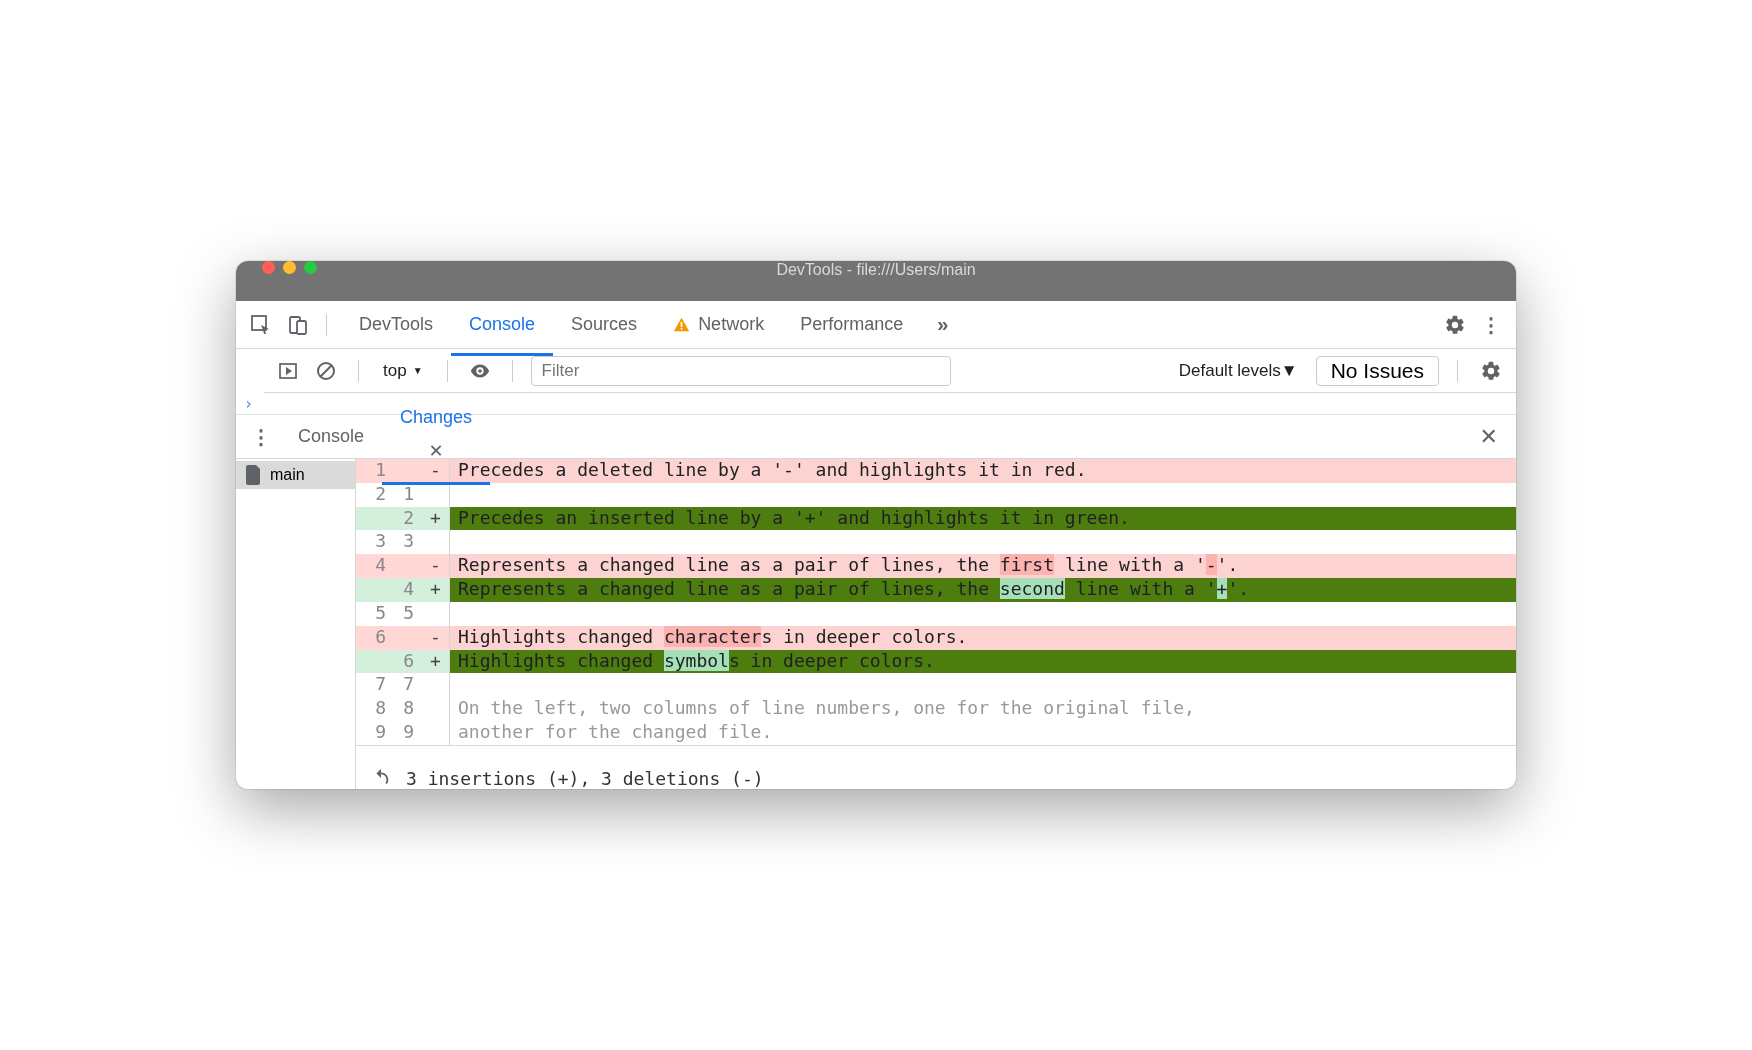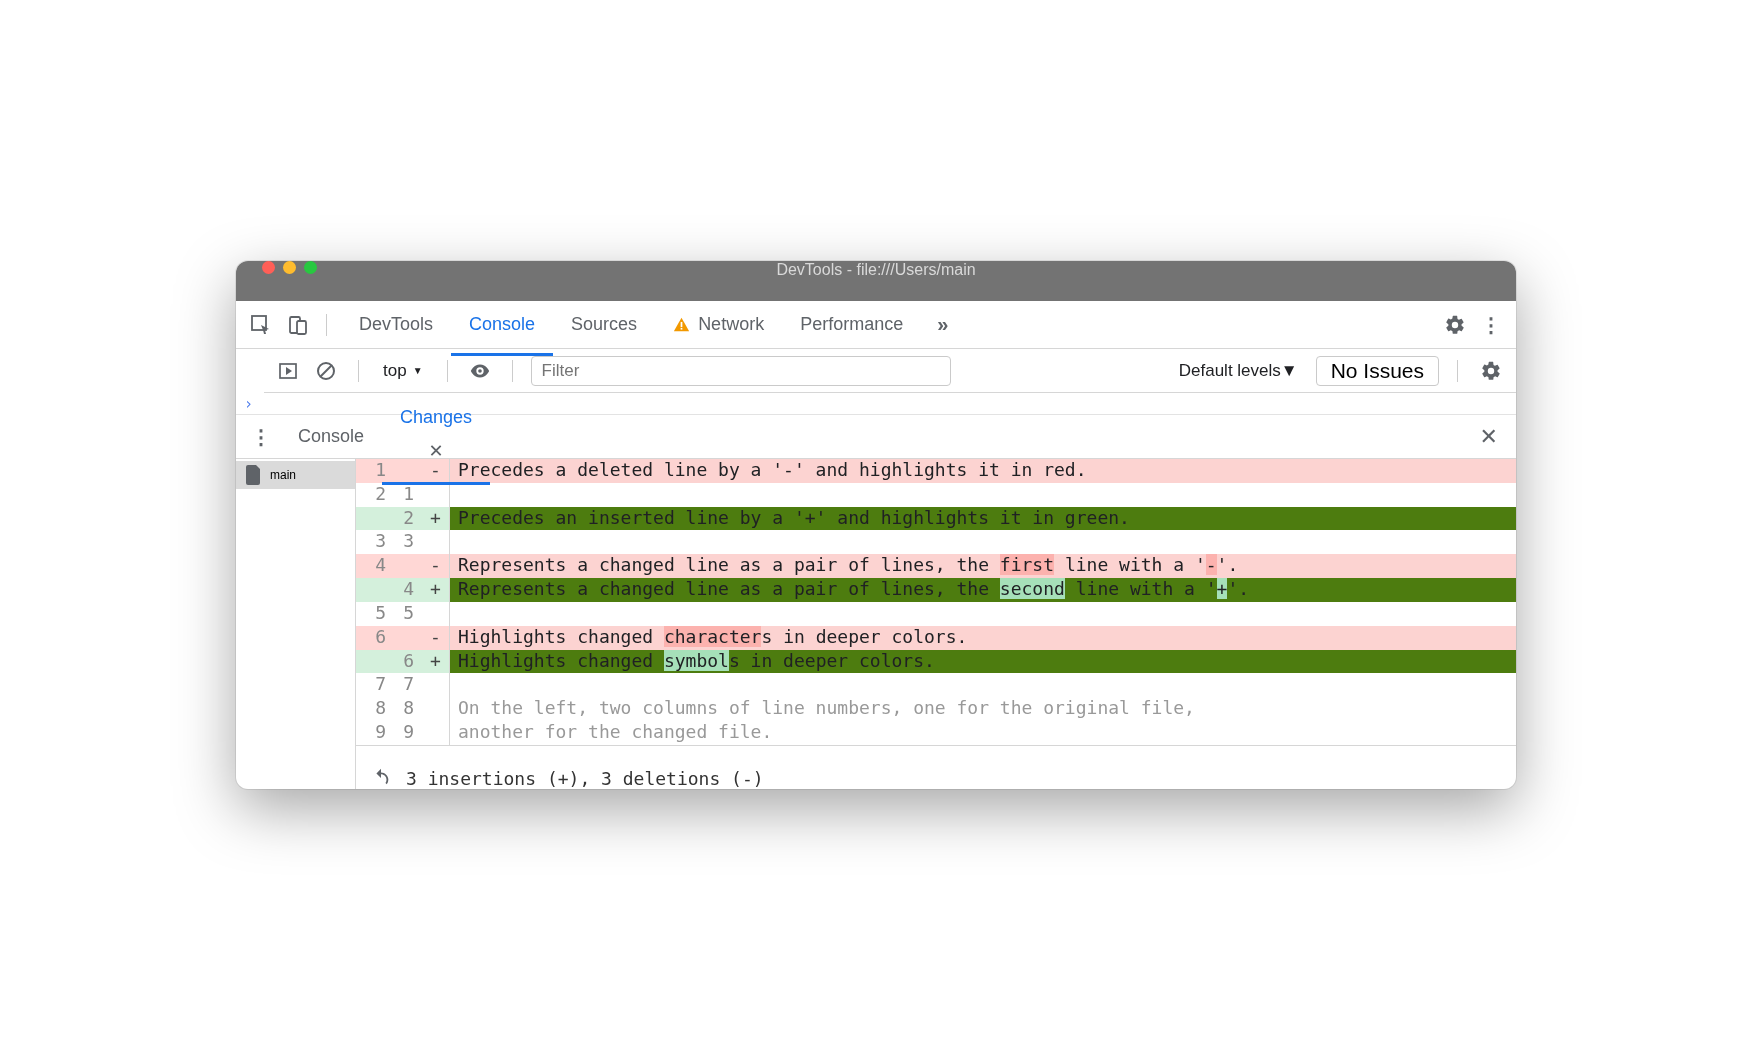--- a/index.html
+++ b/index.html
@@ -137,21 +137,21 @@
 .drawer-body {
   display:flex;
   height: 330px;
 }
 .file-tree {
   width: 120px;
   border-right: 1px solid #d6d6d6;
   padding-top: 2px;
 }
 .file-item {
-  display:flex;align-items:center;gap:8px;padding:4px 10px;font-size:12px;cursor:pointer;background:#dadada;
+  display:flex;align-items:center;gap:8px;padding:4px 10px;font-size:16px;cursor:pointer;background:#dadada;
 }
 .file-icon { color:#5f6368; }
 
 .diff-area {
   flex:1;
   font-family: Menlo, Consolas, monospace;
   font-size: 18px;
   display:flex;
   flex-direction:column;
 }

